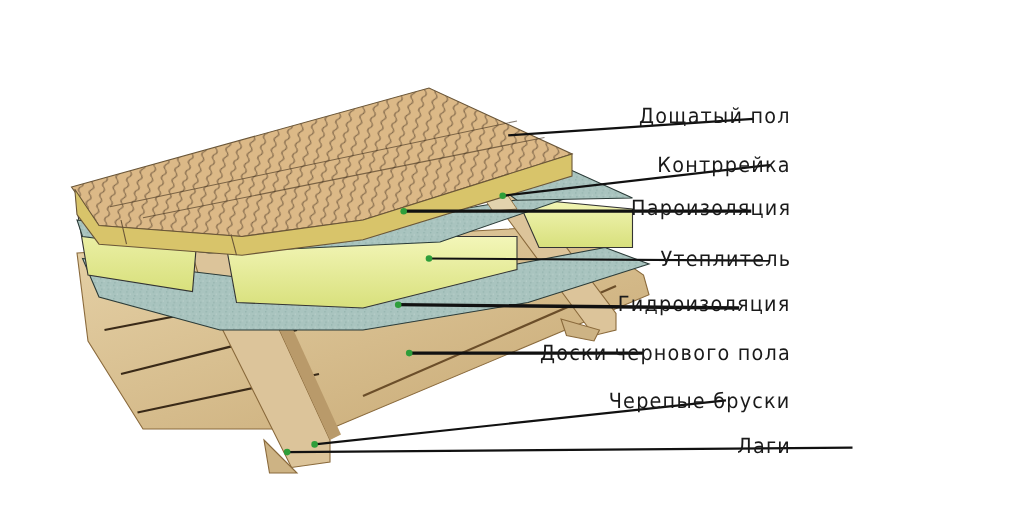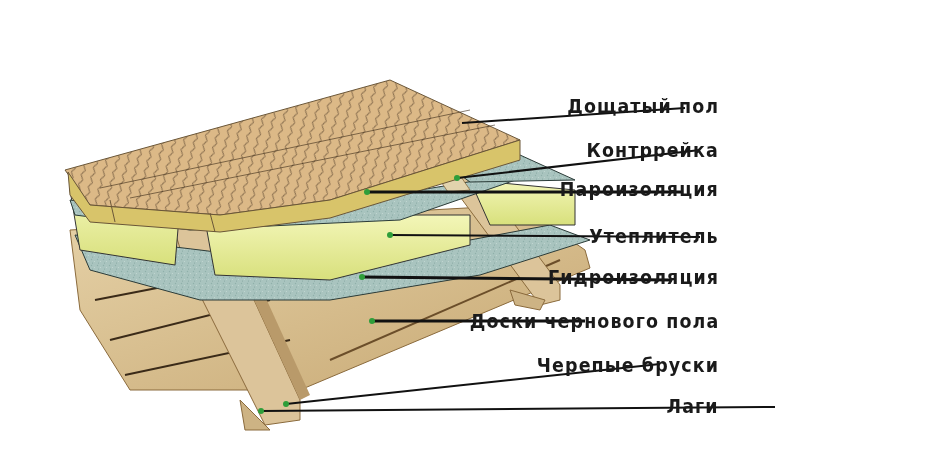--- a/index.html
+++ b/index.html
@@ -1,17 +1,17 @@
 <!DOCTYPE html>
 <html><head>
   <meta charset="utf-8">
   <style>
     html, body { margin: 0; padding: 0; background: #ffffff; }
     body { width: 940px; height: 470px; overflow: hidden; position: relative; font-family: "DejaVu Sans", sans-serif; }
-    #stage { position: absolute; left: 0; top: 0; width: 804px; height: 470px; font-weight: bold; }
+    #stage { position: absolute; left: 0; top: 0; width: 804px; height: 470px; }
     svg.diagram { position: absolute; left: 0; top: 0; }
     .label {
       position: absolute;
       font-family: "DejaVu Sans", sans-serif;
       font-size: 19px;
       color: #1a1a1a;
       letter-spacing: 1.2px;
       white-space: nowrap;
       line-height: 1;
       transform: scaleX(0.92);

